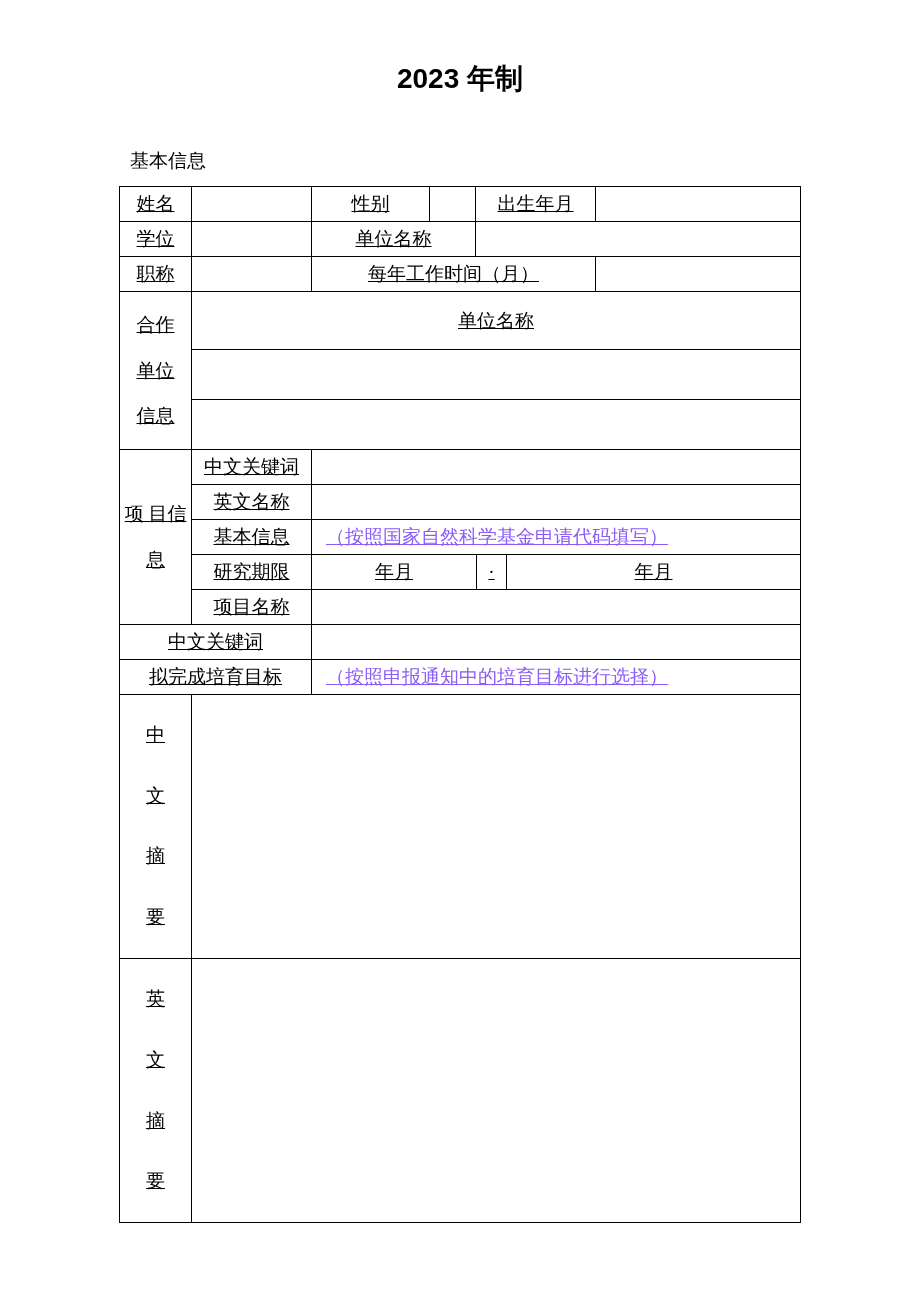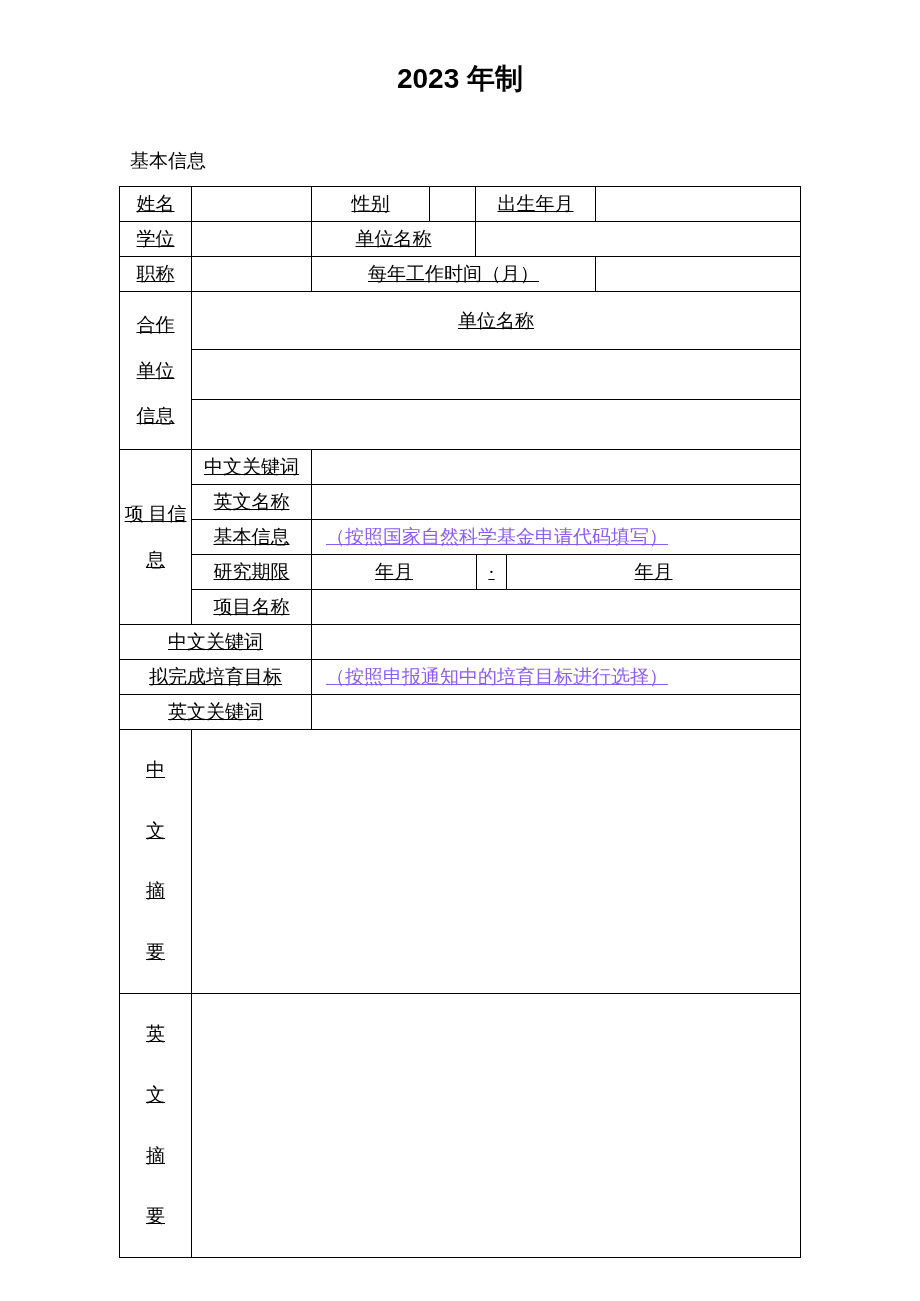--- a/index.html
+++ b/index.html
@@ -118,24 +118,20 @@
 <table class="form-table" style="margin-top:-1px">
   <tbody>
       <tr>
     <td>中文关键词</td>
     <td></td>
   </tr>
   <tr>
     <td style="width:192px">拟完成培育目标</td>
     <td class="left red">（按照申报通知中的培育目标进行选择）</td>
   </tr>
-  <tr>
-    <td>英文关键词</td>
-    <td></td>
-  </tr>
 </tbody>
   </table>
 
 <table class="form-table" style="margin-top:-1px">
   <tbody>
       <tr>
     <td class="vlabel abstract-cell" style="width:72px;line-height:3.2">中<br>文<br>摘<br>要</td>
     <td class="abstract-cell"></td>
   </tr>
   <tr>

